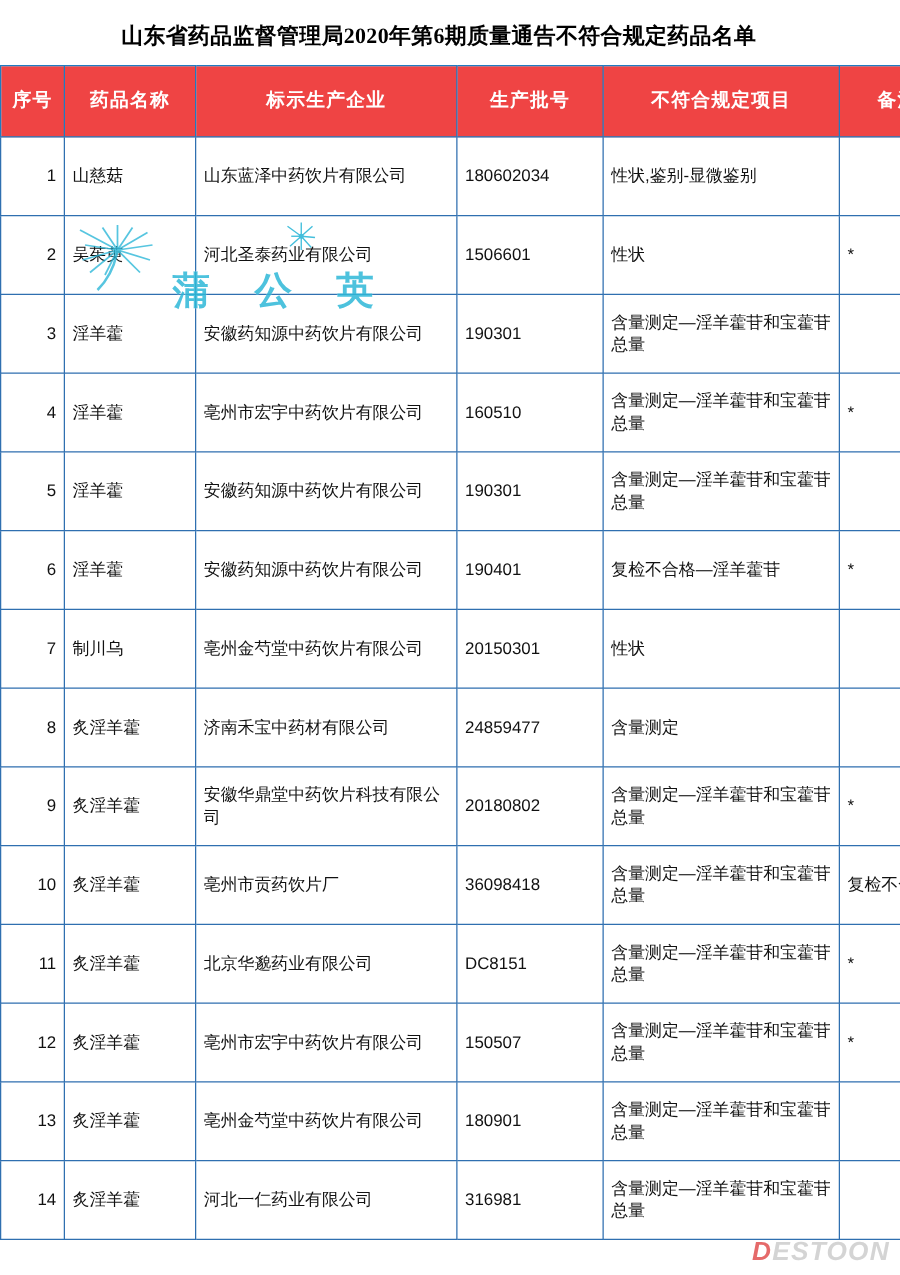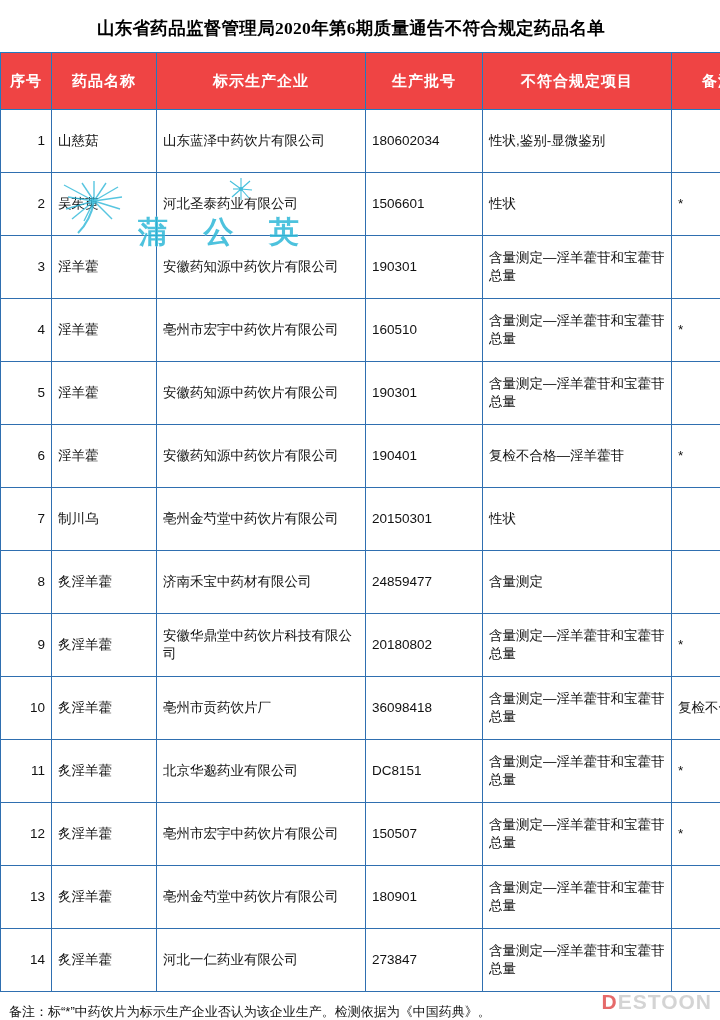--- a/index.html
+++ b/index.html
@@ -115,20 +115,21 @@
     height: 26px;
     pointer-events: none;
     opacity: 0.9;
   }
   .destoon {
     position: absolute;
     right: 8px;
     bottom: 6px;
     font-family: "Liberation Sans", sans-serif;
     font-weight: bold;
+    font-style: italic;
     font-size: 21px;
     color: rgba(210,210,210,0.95);
     letter-spacing: 1px;
     pointer-events: none;
   }
   .destoon .d-red { color: rgba(225,80,80,0.85); }
 </style>
 </head>
 <body>
 
@@ -249,28 +250,27 @@
         <td class="c-name">炙淫羊藿</td>
         <td class="c-firm">亳州金芍堂中药饮片有限公司</td>
         <td class="c-batch">180901</td>
         <td class="c-item">含量测定—淫羊藿苷和宝藿苷总量</td>
         <td class="c-note"></td>
       </tr>
       <tr class="row-tall">
         <td class="c-no">14</td>
         <td class="c-name">炙淫羊藿</td>
         <td class="c-firm">河北一仁药业有限公司</td>
-        <td class="c-batch">273847</td>
+        <td class="c-batch">316981</td>
         <td class="c-item">含量测定—淫羊藿苷和宝藿苷总量</td>
         <td class="c-note"></td>
       </tr>
     </tbody>
   </table>
 
-  <div class="footnote">备注：标“*”中药饮片为标示生产企业否认为该企业生产。检测依据为《中国药典》。</div>
 
   <div class="watermark">
     <span>
       <svg width="72" height="60" viewBox="0 0 72 60" aria-hidden="true">
         <g stroke="#2fb8d8" stroke-width="1.4" fill="none" opacity="0.95">
           <line x1="36" y1="22" x2="6" y2="6"></line>
           <line x1="36" y1="22" x2="10" y2="18"></line>
           <line x1="36" y1="22" x2="8" y2="30"></line>
           <line x1="36" y1="22" x2="14" y2="40"></line>
           <line x1="36" y1="22" x2="24" y2="4"></line>

